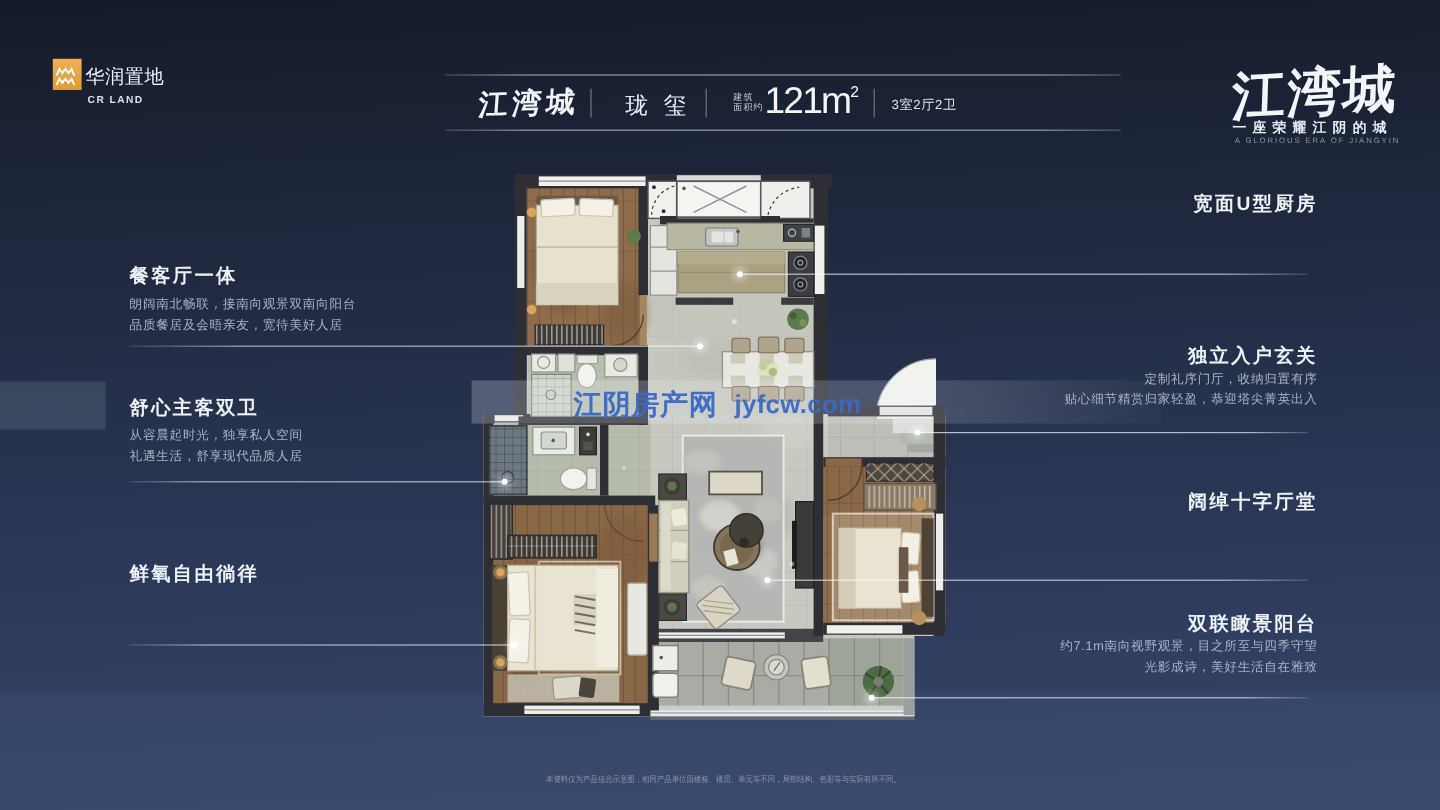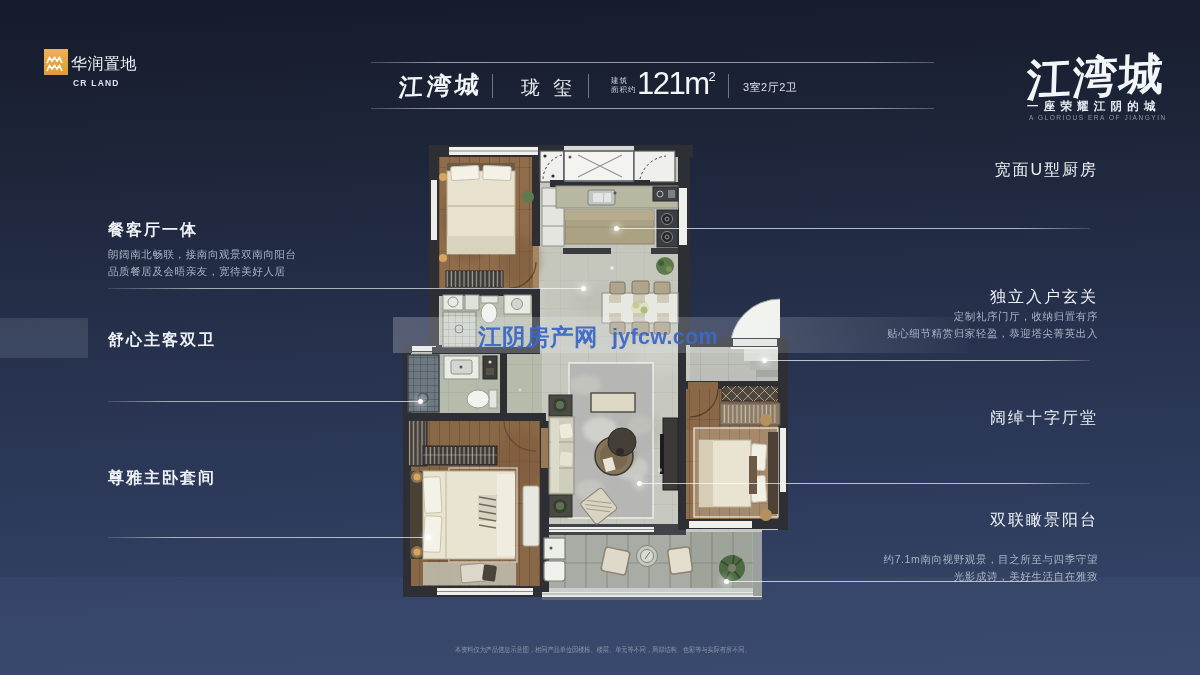--- a/index.html
+++ b/index.html
@@ -6,21 +6,21 @@
   html,body{margin:0;padding:0;background:#10141e;}
   #stage{position:relative;width:1200px;height:675px;overflow:hidden;
     font-family:"Liberation Sans",sans-serif;
     background:linear-gradient(178deg,#151b2a 0%,#1a2133 14%,#202940 32%,#27324e 52%,#2d3a5b 72%,#334264 88%,#364569 100%);}
   .abs{position:absolute;}
   .ln{position:absolute;height:1px;z-index:4;}
   .dot{position:absolute;width:5px;height:5px;border-radius:50%;background:#fff;
        box-shadow:0 0 6px 3px rgba(255,255,255,0.45);z-index:5;}
   .h-left{position:absolute;left:108px;color:#eef2f6;font-size:16px;font-weight:bold;letter-spacing:2px;z-index:4;}
   .b-left{position:absolute;left:108px;color:#aab4c3;font-size:10.5px;line-height:16.5px;letter-spacing:0.6px;z-index:4;}
-  .h-right{position:absolute;right:102px;color:#eef2f6;font-size:16px;font-weight:normal;letter-spacing:2px;text-align:right;z-index:4;}
+  .h-right{position:absolute;right:102px;color:#eef2f6;font-size:16px;font-weight:bold;letter-spacing:2px;text-align:right;z-index:4;}
   .b-right{position:absolute;right:102px;color:#aab4c3;font-size:10.5px;line-height:16.5px;letter-spacing:0.6px;text-align:right;z-index:4;}
   .sep{position:absolute;width:1px;height:24px;top:74px;background:rgba(255,255,255,0.38);z-index:4;}
 </style>
 </head>
 <body>
 <div id="stage">
 
   <div class="abs" style="left:0;top:318px;width:88px;height:40px;background:rgba(200,210,225,0.14);"></div>
 
   <div class="abs" style="left:0;top:577px;width:1200px;height:98px;background:rgba(120,145,195,0.07);"></div>
@@ -64,25 +64,26 @@
 
   <div class="h-left" style="top:220px;">餐客厅一体</div>
 
   <div class="b-left" style="top:246px;">朗阔南北畅联，接南向观景双南向阳台<br>品质餐居及会晤亲友，宽待美好人居</div>
 
   <div class="ln" style="left:108px;top:288px;width:476px;background:linear-gradient(90deg,rgba(255,255,255,0.12),rgba(255,255,255,0.6) 20%,rgba(255,255,255,0.68));"></div>
   <div class="dot" style="left:581px;top:286px;"></div>
 
   <div class="h-left" style="top:330px;">舒心主客双卫</div>
 
+  <div class="b-left" style="top:355px;">从容晨起时光，独享私人空间<br>礼遇生活，舒享现代品质人居</div>
 
   <div class="ln" style="left:108px;top:401px;width:313px;background:linear-gradient(90deg,rgba(255,255,255,0.12),rgba(255,255,255,0.6) 20%,rgba(255,255,255,0.68));"></div>
   <div class="dot" style="left:418px;top:399px;"></div>
 
-  <div class="h-left" style="top:468px;">尊雅主卧套间</div>
+  <div class="h-left" style="top:468px;">鲜氧自由徜徉</div>
 
 
   <div class="ln" style="left:108px;top:537px;width:322px;background:linear-gradient(90deg,rgba(255,255,255,0.12),rgba(255,255,255,0.6) 20%,rgba(255,255,255,0.68));"></div>
   <div class="dot" style="left:426px;top:535px;"></div>
 
   <div class="h-right" style="top:160px;">宽面U型厨房</div>
 
 
   <div class="ln" style="left:617px;top:228px;width:473px;background:linear-gradient(90deg,rgba(255,255,255,0.7),rgba(255,255,255,0.65) 85%,rgba(255,255,255,0.15));"></div>
   <div class="dot" style="left:614px;top:226px;"></div>
@@ -95,21 +96,21 @@
   <div class="dot" style="left:762px;top:358px;"></div>
 
   <div class="h-right" style="top:408px;">阔绰十字厅堂</div>
 
 
   <div class="ln" style="left:640px;top:483px;width:450px;background:linear-gradient(90deg,rgba(255,255,255,0.7),rgba(255,255,255,0.65) 85%,rgba(255,255,255,0.15));"></div>
   <div class="dot" style="left:637px;top:481px;"></div>
 
   <div class="h-right" style="top:510px;">双联瞰景阳台</div>
 
-  <div class="b-right" style="top:531px;margin-top:20px;">约7.1m南向视野观景，目之所至与四季守望<br>光影成诗，美好生活自在雅致</div>
+  <div class="b-right" style="top:531px;">约7.1m南向视野观景，目之所至与四季守望<br>光影成诗，美好生活自在雅致</div>
 
   <div class="ln" style="left:727px;top:581px;width:363px;background:linear-gradient(90deg,rgba(255,255,255,0.7),rgba(255,255,255,0.65) 85%,rgba(255,255,255,0.15));"></div>
   <div class="dot" style="left:724px;top:579px;"></div>
 
   <div class="abs" style="left:455px;top:645px;font-size:7px;color:#8d96a8;white-space:nowrap;transform:scaleX(0.88);transform-origin:0 0;z-index:4;">本资料仅为产品信息示意图，相同产品单位因楼栋、楼层、单元等不同，局部结构、色彩等与实际有所不同。</div>
 
   <svg class="abs" style="left:0;top:0;z-index:2;" width="1200" height="675" viewBox="0 0 1200 675">
     <defs>
       <pattern id="pt" width="28" height="28" patternUnits="userSpaceOnUse">
         <path d="M28 0H0V28" fill="none" stroke="rgba(95,100,108,0.20)" stroke-width="1"></path>

